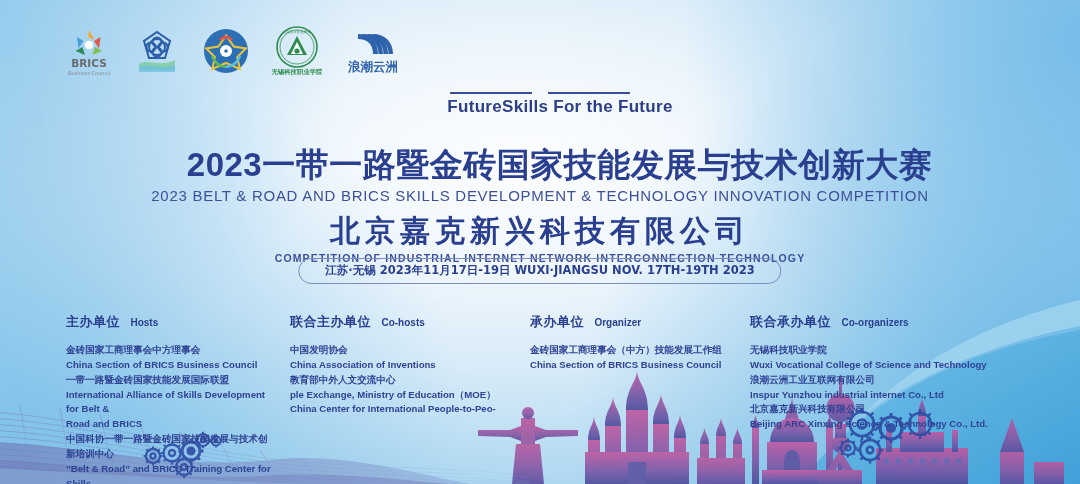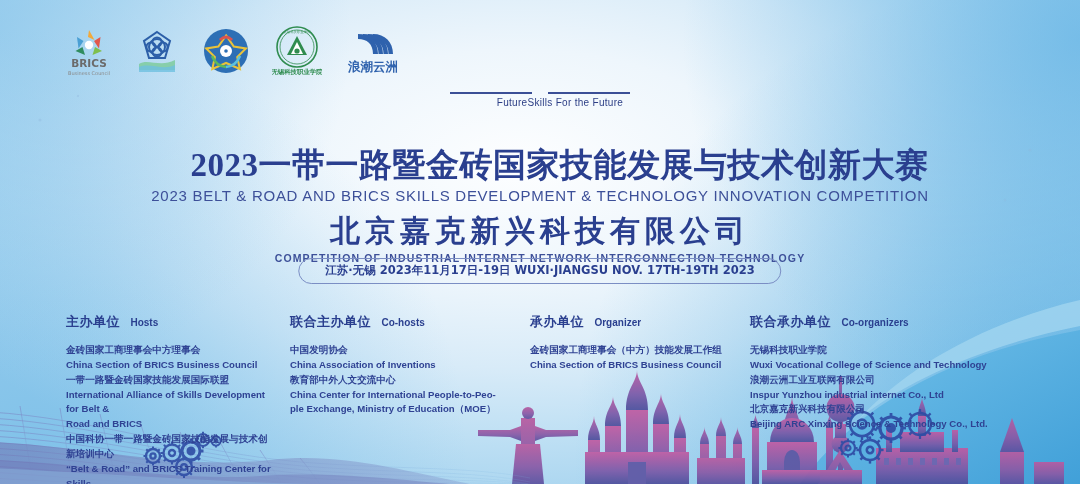--- a/index.html
+++ b/index.html
@@ -40,29 +40,29 @@
     display: flex; flex-direction: column; align-items: center;
   }
   .slogan-line1 { display: flex; align-items: center; gap: 16px; }
   .rule { width: 82px; height: 2px; background: #3b4f96; }
   .slogan-cn {
     font-size: 19px; font-weight: bold; color: #2d3f86; letter-spacing: 1px;
     font-family: "DejaVu Sans", "Liberation Sans", sans-serif;
   }
   .slogan-en {
     margin-top: 3px;
-    font-size: 10px; font-weight: normal; color: #2d3f86; letter-spacing: 0.3px; margin-left: 40px;
+    font-size: 17px; font-weight: bold; color: #2d3f86; letter-spacing: 0.3px; margin-left: 40px;
   }
 
   
   .title-block { position: absolute; left: 0; right: 0; top: 148px; text-align: center; }
   .title-cn-1 {
     font-size: 33px; font-weight: bold; letter-spacing: 0.5px;
     color: #2a3f8f;
-    font-family: Liberation Serif, serif;
+    font-family: Liberation Sans, sans-serif;
     line-height: 1.05;
     margin-left: 39px;
   }
   .title-en-1 {
     margin-top: 4px;
     font-size: 15px; font-weight: normal; color: #3d5099; letter-spacing: 0.72px;
   }
   .title-cn-2 {
     margin-top: 10px;
     font-size: 30px; font-weight: bold; letter-spacing: 5px;
@@ -539,22 +539,22 @@
     </div>
 
     <div class="org-col c1">
       <div class="org-head">
         <span class="org-head-cn">联合主办单位</span>
         <span class="org-head-en">Co-hosts</span>
       </div>
       <div class="org-cn">中国发明协会</div>
       <div class="org-en">China Association of Inventions</div>
       <div class="org-cn">教育部中外人文交流中心</div>
+      <div class="org-en">ple Exchange, Ministry of Education（MOE）</div>
       <div class="org-en">China Center for International People-to-Peo-</div>
-      <div class="org-en">ple Exchange, Ministry of Education（MOE）</div>
     </div>
 
     <div class="org-col c2">
       <div class="org-head">
         <span class="org-head-cn">承办单位</span>
         <span class="org-head-en">Organizer</span>
       </div>
       <div class="org-cn">金砖国家工商理事会（中方）技能发展工作组</div>
       <div class="org-en">China Section of BRICS Business Council</div>
     </div>

